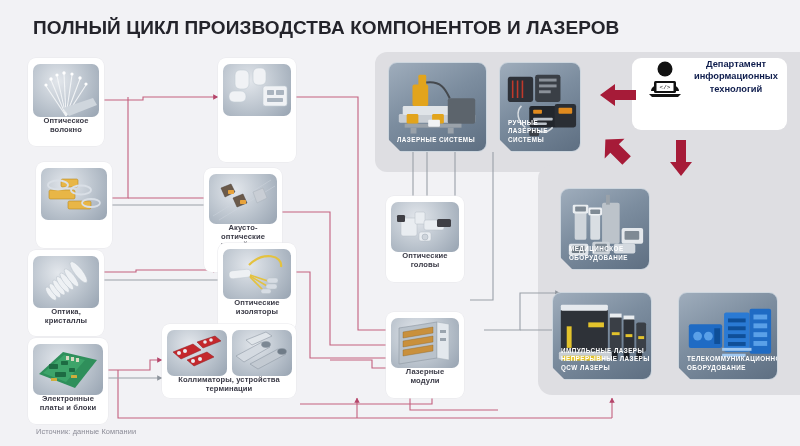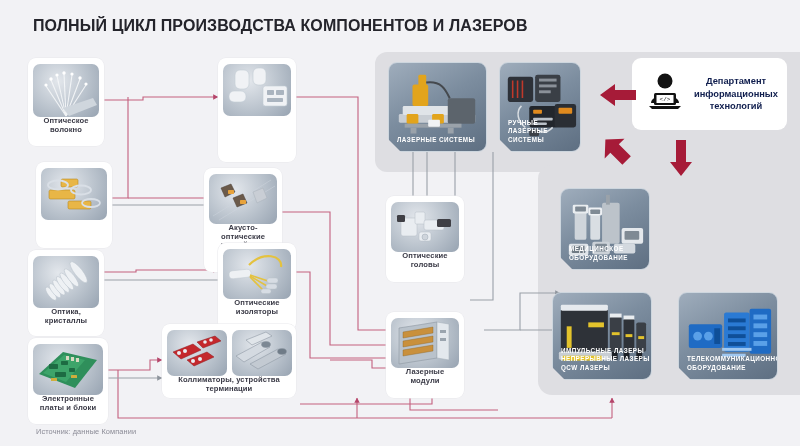--- a/index.html
+++ b/index.html
@@ -7,21 +7,21 @@
     width: 800px; height: 446px;
     font-family: "Liberation Sans", sans-serif;
     background: #f2f2f5;
     overflow: hidden;
   }
   #root { position: relative; width: 800px; height: 446px; background: #f2f2f5; }
 
   
   .title {
     position: absolute; left: 33px; top: 17px;
-    font-size: 16px; font-weight: bold; letter-spacing: .1px;
+    font-size: 19px; font-weight: bold; letter-spacing: .1px;
     color: #24242b; white-space: nowrap;
   }
   .logo-box {
     position: absolute; left: 590px; top: 8px; width: 196px; height: 34px;
     background: #ffffff; border-radius: 7px;
     display: flex; align-items: center; justify-content: center; gap: 6px;
   }
   .logo-star { width: 14px; height: 16px; position: relative; }
   .logo-star svg { display: block; }
   .logo-word {
@@ -76,21 +76,21 @@
     position: absolute; left: 8px; bottom: 7px;
     font-size: 6.3px; font-weight: bold; color: #ffffff;
     letter-spacing: .45px; line-height: 1.35; text-align: left;
   }
   .pcard .pic { position: absolute; inset: 0; }
 
   
   #it-card {
     position: absolute; left: 632px; top: 58px; width: 155px; height: 72px;
     background: #fff; border-radius: 9px;
-    display: flex; align-items: center; gap: 7px; padding: 0 9px 0 11px;
+    display: flex; align-items: flex-start; gap: 7px; padding: 0 9px 0 11px;
   }
   #it-card .it-text {
     font-size: 9.3px; font-weight: bold; color: #0f1d4d; line-height: 1.33;
     text-align: center; flex: 1;
   }
 
   
   .bigarrow { position: absolute; }
 
   

